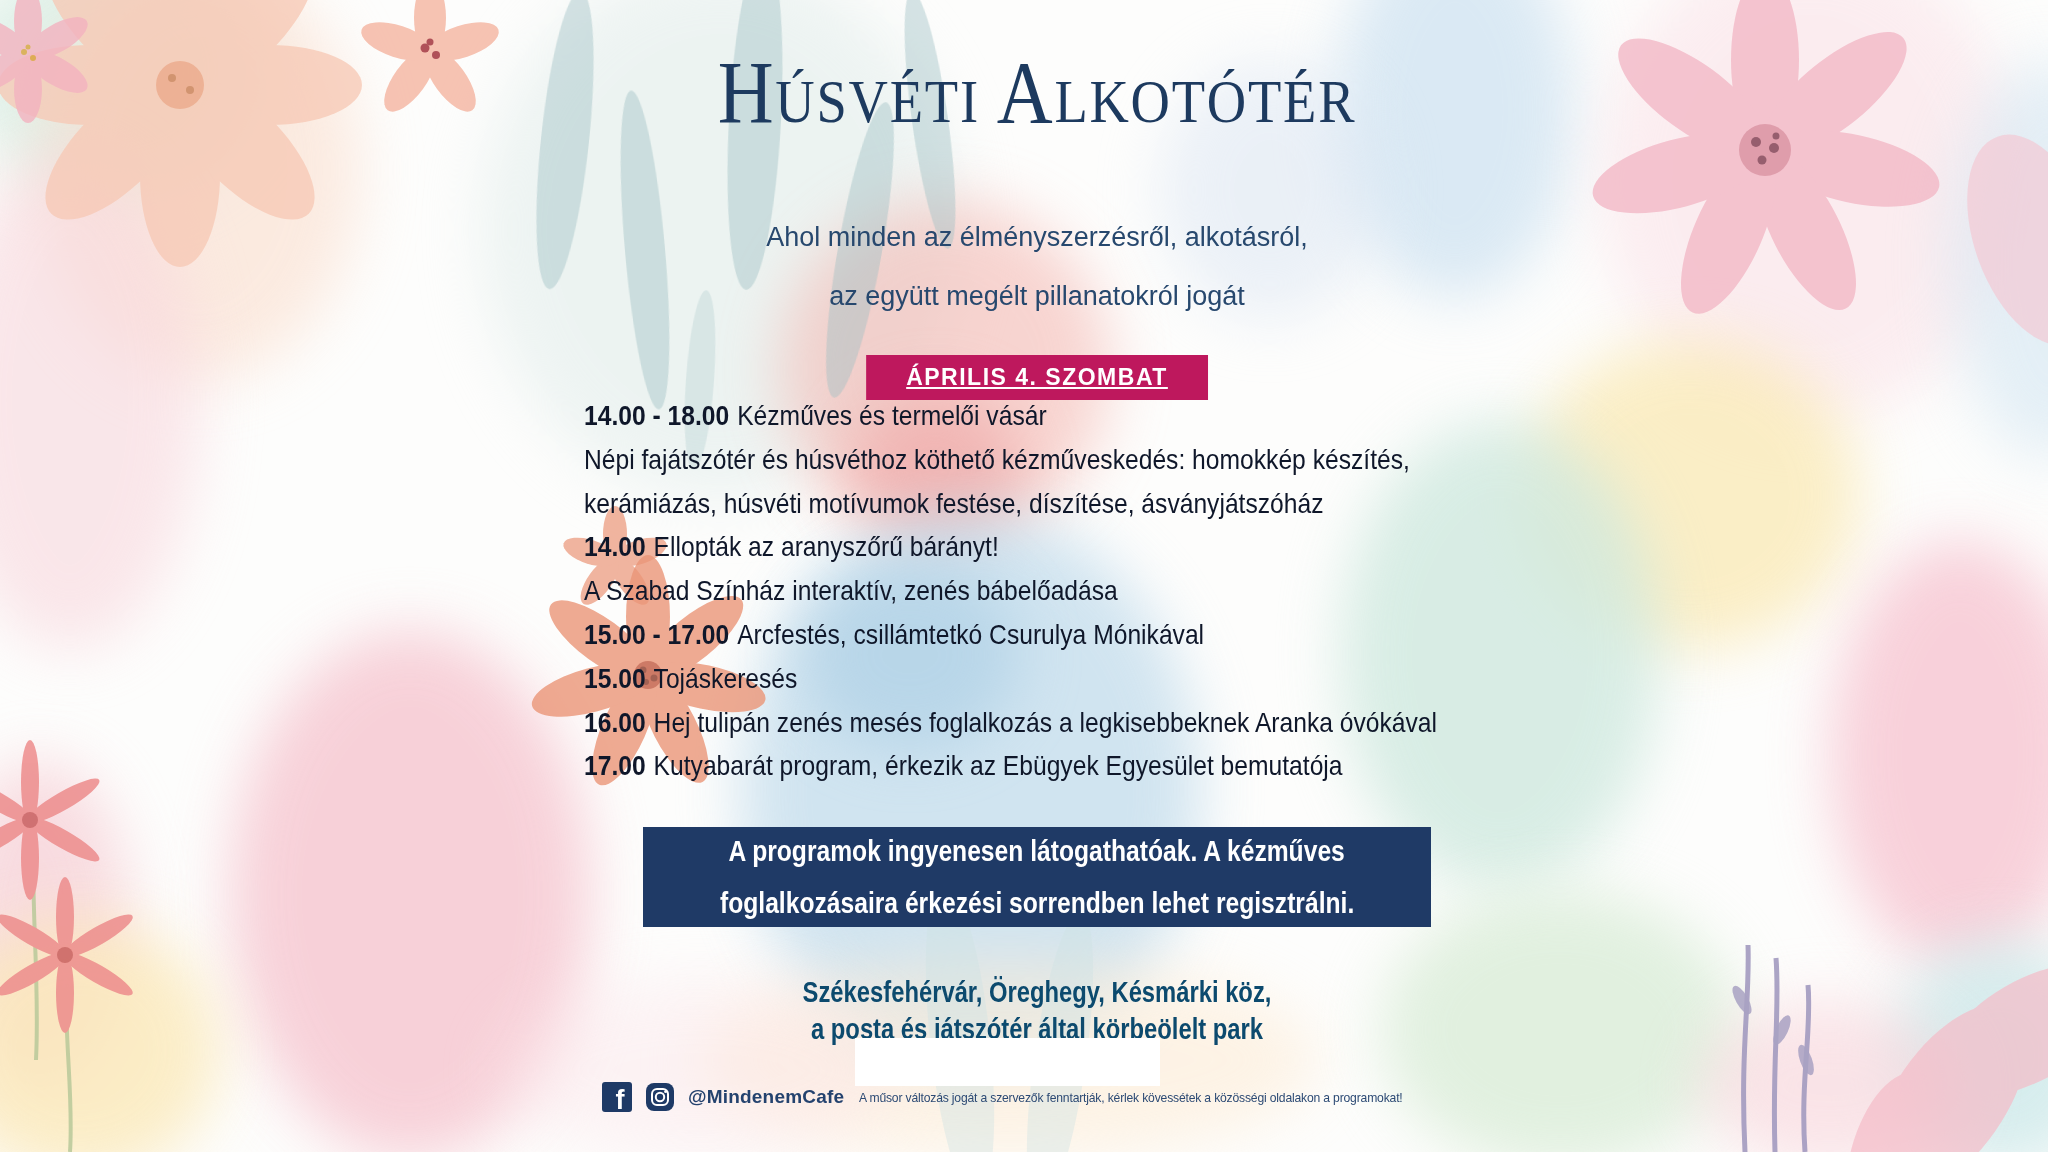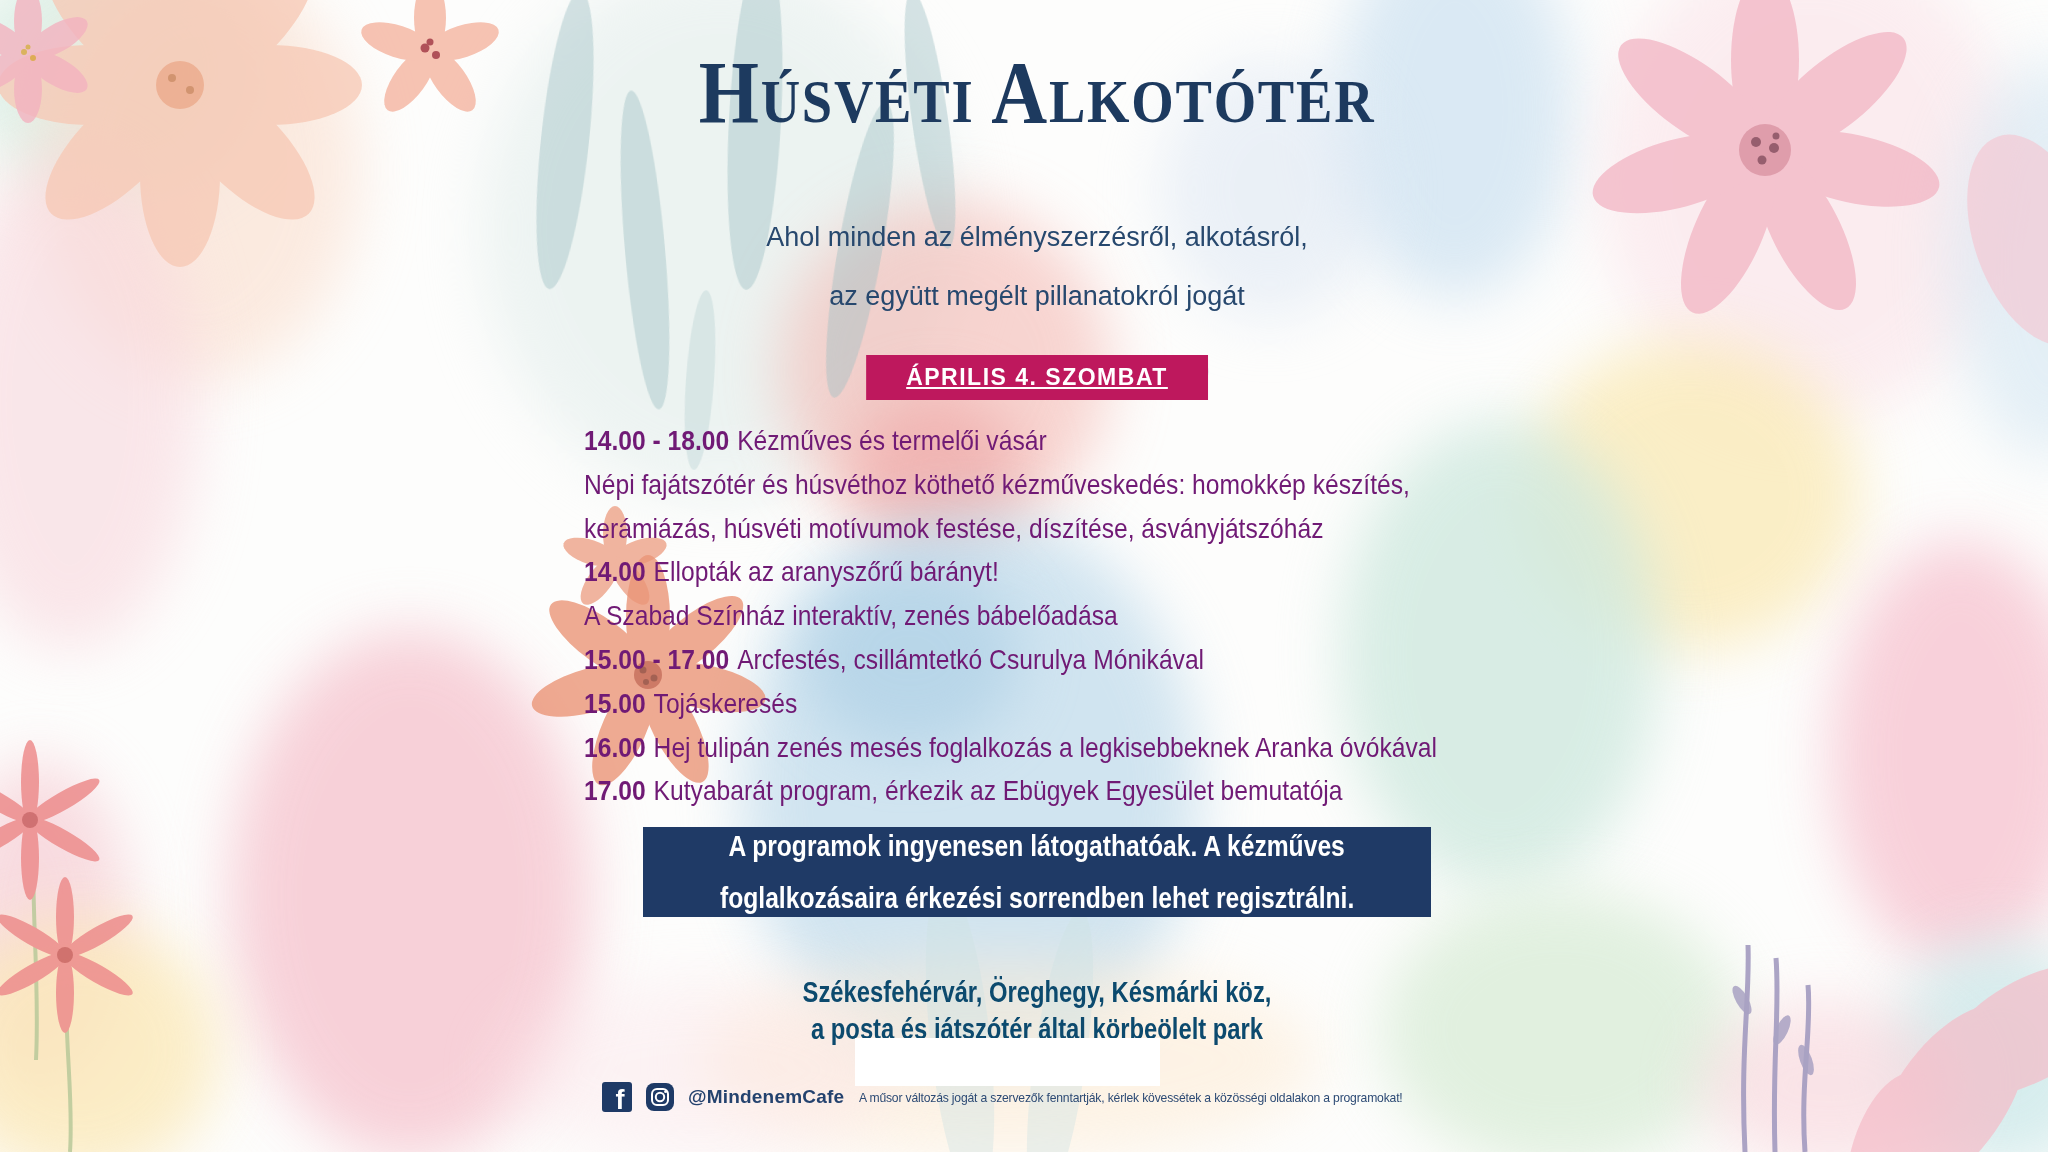--- a/index.html
+++ b/index.html
@@ -9,34 +9,34 @@
   }
   
   .blob{position:absolute;border-radius:50%;filter:blur(30px);}
   .deco-svg{position:absolute;left:0;top:0;pointer-events:none;}
   
   .cx{position:absolute;left:1037px;transform:translateX(-50%);white-space:nowrap;text-align:center;}
   .squeeze{display:inline-block;transform:scaleX(.88);transform-origin:center;}
   .title-line{
     font-family:"Liberation Serif","DejaVu Serif",serif;
     font-variant:small-caps;color:#1d3a5f;font-size:88px;line-height:98px;
-    letter-spacing:2px;font-weight:700;
+    letter-spacing:2px;font-weight:400;
   }
   .subtitle{font-size:27px;color:#27486e;}
   .badge{
     background:#be185d;color:#ffffff;font-weight:bold;font-size:23px;
     letter-spacing:1.5px;padding:9px 40px;text-decoration:underline;
   }
-  .program{position:absolute;left:584px;top:419px;color:#701a75;font-size:28px;line-height:43.8px;}
+  .program{position:absolute;left:584px;top:394px;color:#0f172a;font-size:28px;line-height:43.8px;}
   .prow{white-space:nowrap;transform:scaleX(.88);transform-origin:left center;}
   .ptime{font-weight:bold;margin-right:9px;}
   .ptime:empty{display:none;margin:0;}
   .notice{
     position:absolute;left:1037px;top:827px;transform:translateX(-50%);
-    width:788px;height:90px;background:#1f3a66;color:#ffffff;font-weight:bold;
+    width:788px;height:100px;background:#1f3a66;color:#ffffff;font-weight:bold;
     font-size:29px;line-height:52px;display:flex;flex-direction:column;
     justify-content:center;align-items:center;white-space:nowrap;
   }
   .notice .squeeze{transform:scaleX(.85);}
   .location-line{font-weight:bold;color:#0c4a6e;font-size:29px;line-height:37px;}
   .location-line .squeeze{transform:scaleX(.82);}
   .white-patch{position:absolute;left:855px;top:1038px;width:305px;height:48px;background:#ffffff;}
   .footer{position:absolute;left:602px;top:1082px;display:flex;align-items:center;gap:13px;}
   .handle{font-weight:bold;color:#24426e;font-size:19px;letter-spacing:.2px;}
   .disclaimer{color:#2c4a74;font-size:13.5px;letter-spacing:-.2px;white-space:nowrap;

